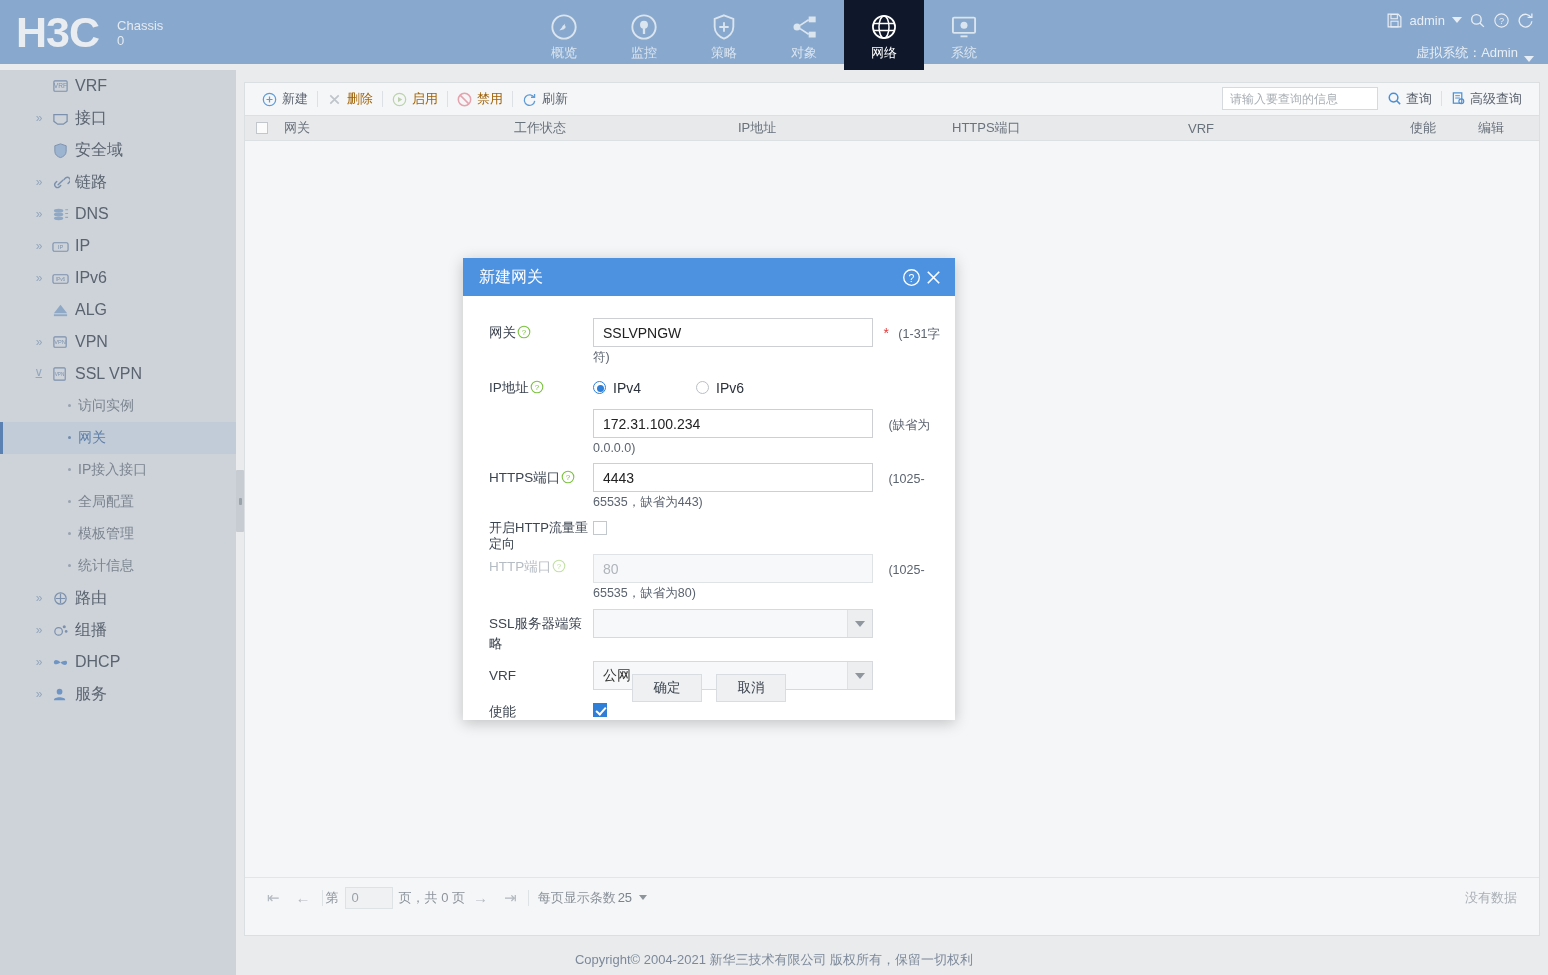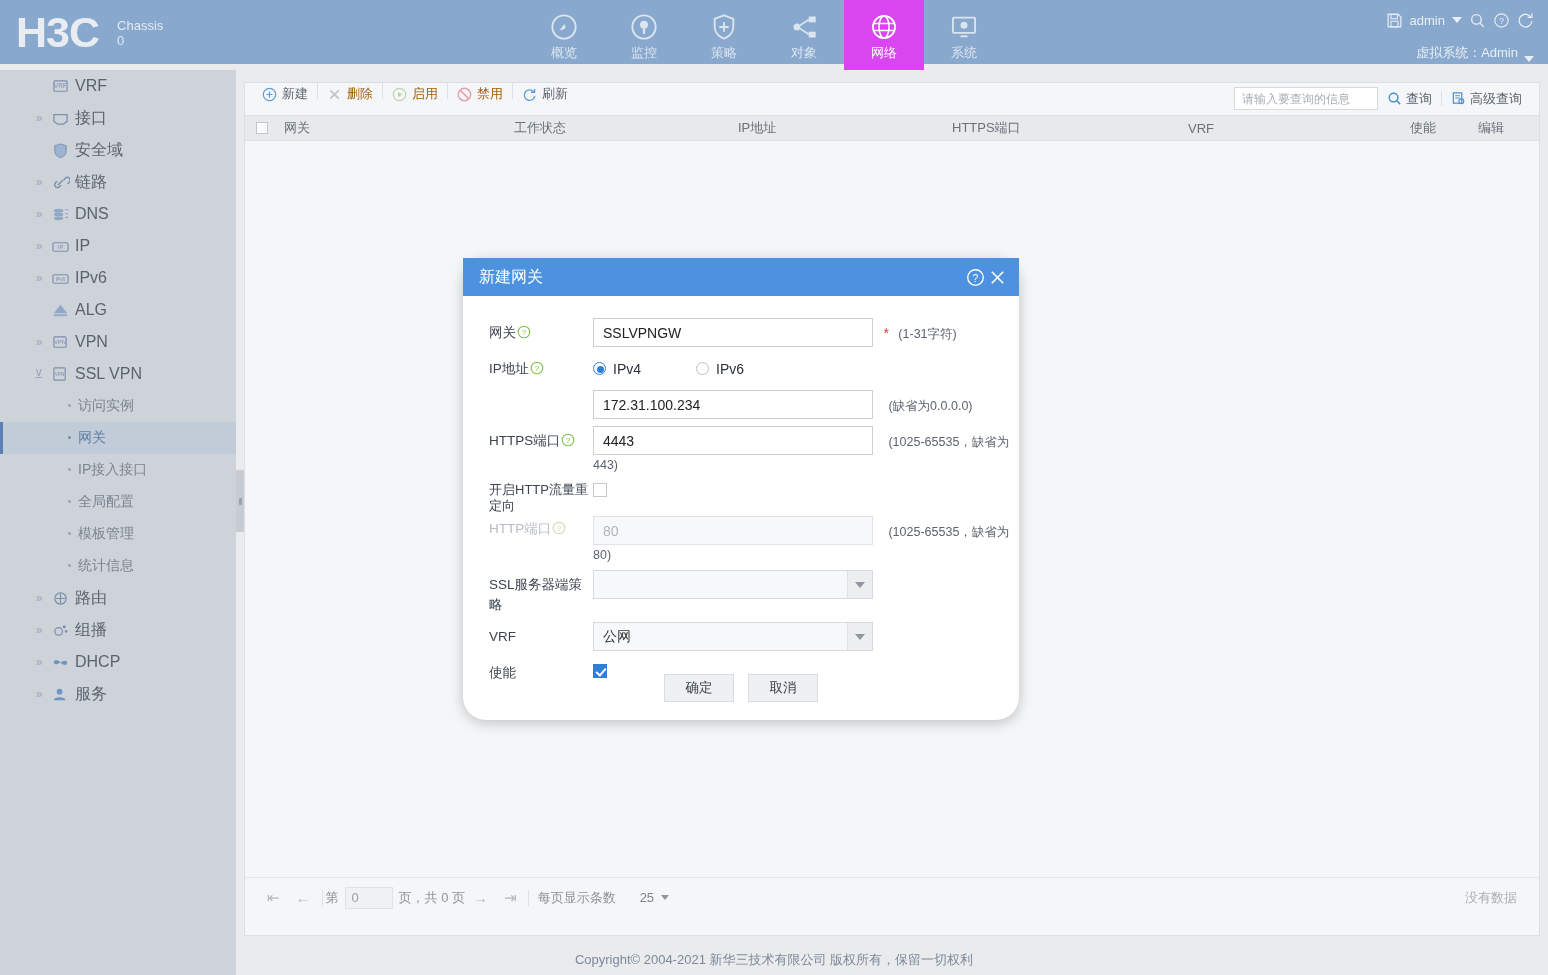--- a/index.html
+++ b/index.html
@@ -31,21 +31,21 @@
   }
   .navmenu {
     position: absolute; left: 524px; top: 0; height: 70px;
     display: flex; align-items: stretch;
   }
   .navitem {
     width: 80px; height: 70px;
     display: flex; flex-direction: column; align-items: center; justify-content: center;
     color: #dbe5f0; cursor: pointer; padding-top: 4px;
   }
-  .navitem.active { background: #d946ef; color: #ffffff; align-items: center; }
+  .navitem.active { background: #0f172a; color: #ffffff; align-items: center; }
   .navitem .ic { width: 28px; height: 28px; margin-bottom: 3px; }
   .navitem .lbl { font-size: 13px; }
   .topright {
     position: absolute; right: 14px; top: 8px;
     display: flex; flex-direction: column; align-items: flex-end;
     color: #e8eef5; font-size: 13px;
   }
   .tr-row1 { display: flex; align-items: center; gap: 7px; height: 24px; }
   .tr-row2 { display: flex; align-items: flex-end; gap: 6px; height: 24px; margin-top: 6px;}
   .tr-ic { width: 17px; height: 17px; display:inline-block; }
@@ -100,37 +100,37 @@
     width: 3px; height: 7px; background: #9aa2aa; border-radius: 1px;
   }
 
   
   .content {
     position: absolute; left: 244px; top: 82px;
     width: 1296px; height: 854px;
     background: #f5f6f7; border: 1px solid #dcdfe2;
   }
   .toolbar {
-    height: 32px; display: flex; 
+    height: 32px; display: flex; align-items: center;
     padding: 0 8px; background: #f5f6f7; position: relative;
   }
   .tb-btn {
     display: flex; align-items: center; gap: 5px;
     font-size: 13px; color: #5c6470; padding: 0 9px; height: 22px; cursor: pointer;
   }
   .tb-btn.disabled { color: #a16207; cursor: default; }
   .tb-sep { width: 1px; height: 16px; background: #dde0e4; }
   .tb-ic { width: 15px; height: 15px; display: inline-block; }
 
   .searchwrap {
     position: absolute; right: 8px; top: 4px;
     display: flex; align-items: center; gap: 0;
   }
   .searchbox {
-    width: 144px; height: 23px; border: 1px solid #d6dade; background: #fff;
+    width: 156px; height: 23px; border: 1px solid #d6dade; background: #fff;
     font-size: 12px; color: #9aa1a9; padding: 0 7px; outline: none;
     font-family: "Liberation Sans", sans-serif;
   }
   .searchbox::placeholder { color: #a8aeb5; }
   .s-btn {
     display: flex; align-items: center; gap: 4px; font-size: 13px;
     color: #5c6470; padding: 0 9px; cursor: pointer;
   }
   .s-sep { width: 1px; height: 15px; background: #dde0e4; }
 
@@ -155,40 +155,39 @@
   .pg-ic { color: #b4bac1; padding: 0 8px; font-size: 15px; cursor: default; }
   .pg-sep { width: 1px; height: 16px; background: #dfe2e5; margin: 0 3px; }
   .pg-input {
     width: 48px; height: 22px; border: 1px solid #dfe2e5; background: #f0f1f2;
     font-size: 13px; color: #9aa1a9; padding: 0 6px; margin: 0 6px; outline: none;
     font-family: "Liberation Sans", sans-serif;
   }
   .pg-txt { color: #8d949c; }
   .pg-sel {
     display: inline-flex; align-items: center; gap: 7px;
-    margin-left: 24px; color: #7b838c; cursor: pointer;
+    margin-left: 2px; color: #7b838c; cursor: pointer;
   }
   .pg-caret {
     width: 0; height: 0; border-left: 4px solid transparent;
     border-right: 4px solid transparent; border-top: 5px solid #8d949c;
   }
   .nodata { position: absolute; right: 22px; color: #a9afb6; font-size: 13px; }
 
   .copyright {
     position: absolute; left: 0; bottom: 6px; width: 1548px;
     text-align: center; color: #7d899a; font-size: 13px;
   }
 
   
   .modal {
     position: absolute; left: 463px; top: 258px;
-    width: 556px; height: 462px;
+    width: 492px; height: 462px;
     background: #ffffff;
     box-shadow: 0 3px 14px rgba(0,0,0,.22);
-    border-radius: 23px;
   }
   .modal-hd {
     height: 38px; background: #4d92e0; display: flex; align-items: center;
     padding: 0 12px 0 16px; color: #ffffff;
   }
   .modal-title { font-size: 16px; flex: 1; }
   .modal-hd-ic { width: 19px; height: 19px; margin-left: 3px; cursor: pointer; }
 
   .modal-body { padding: 22px 0 0 0; position: relative; height: 424px; }
   .frow { display: flex; align-items: flex-start; margin-bottom: 7px; }

